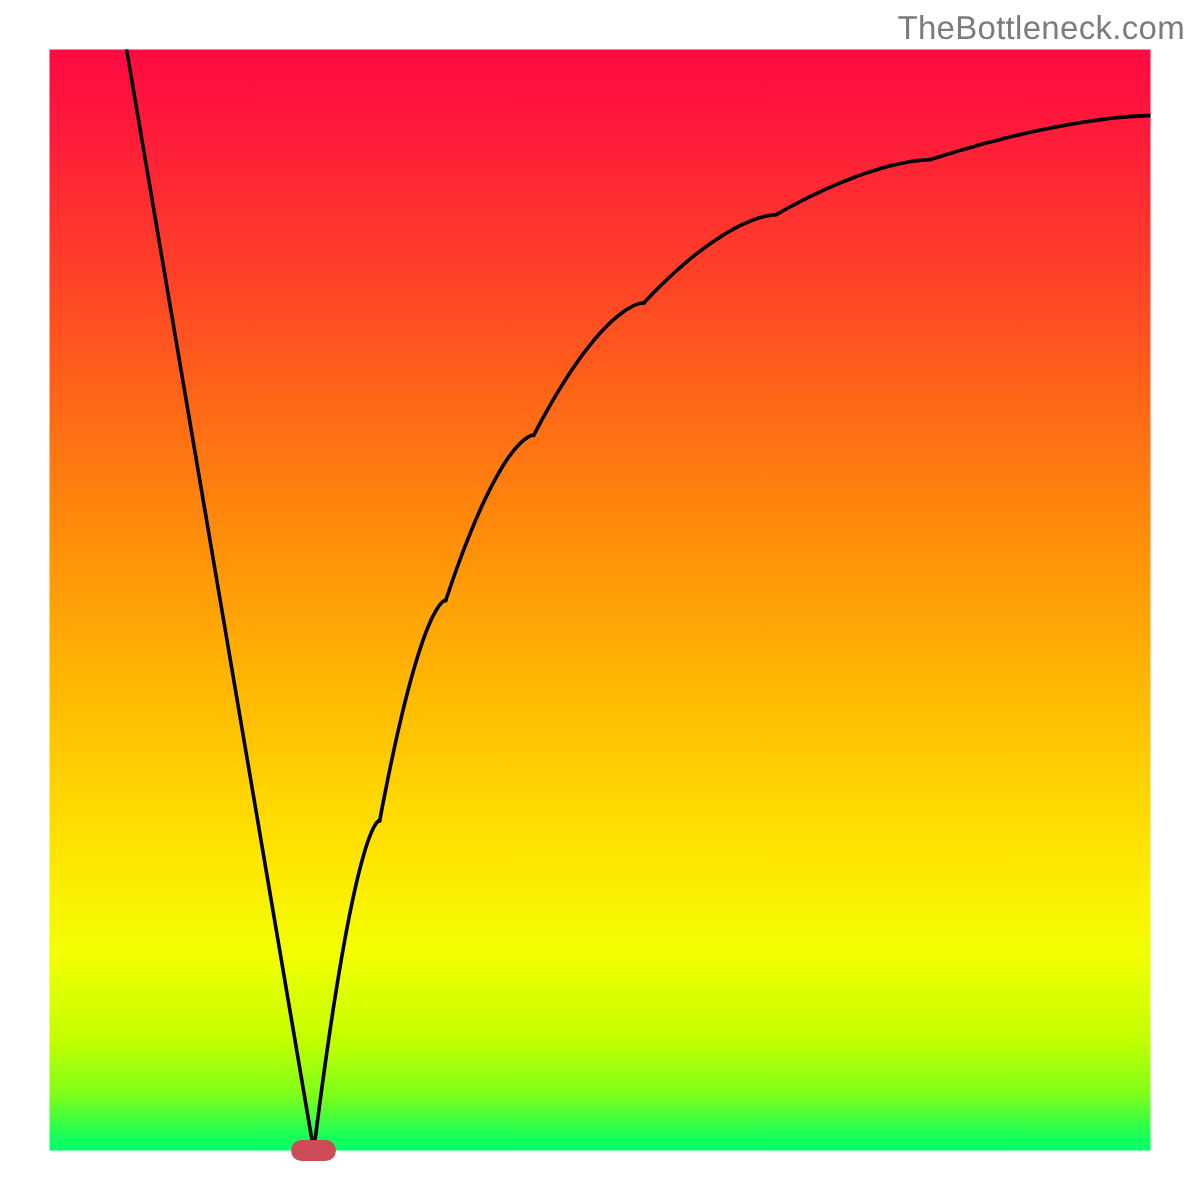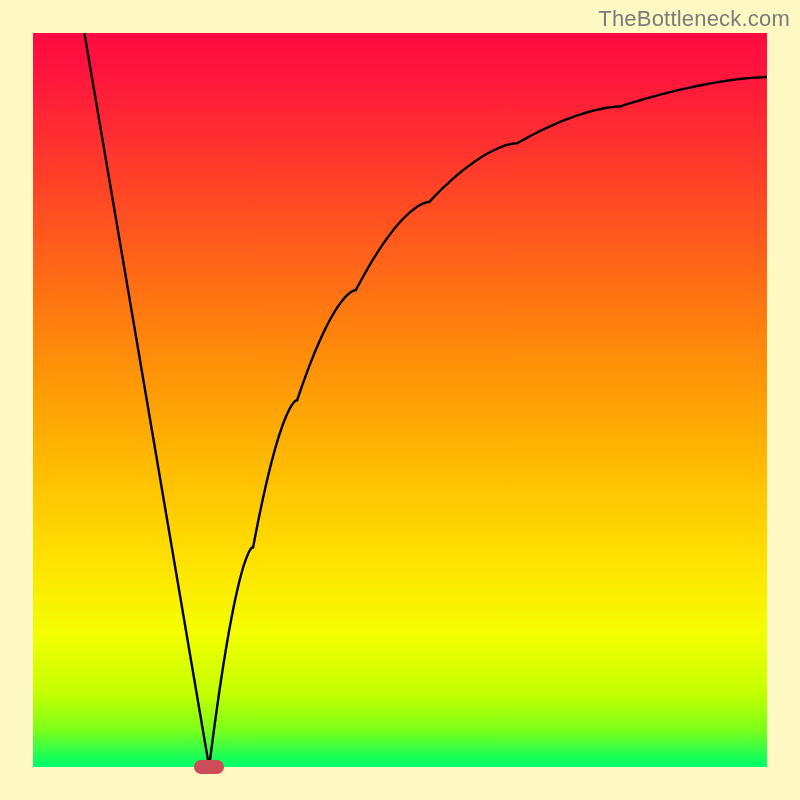--- a/index.html
+++ b/index.html
@@ -8,21 +8,21 @@
     width: 800px;
     height: 800px;
     overflow: hidden;
     background: #000;
     font-family: Arial, Helvetica, sans-serif;
   }
   .stage {
     position: relative;
     width: 800px;
     height: 800px;
-    background: #fef9c3;
+    background: #ffffff;
   }
   .plot {
     position: absolute;
     left: 33px;
     top: 33px;
     width: 734px;
     height: 734px;
     background: linear-gradient(
       to bottom,
       #ff0a42 0%,

